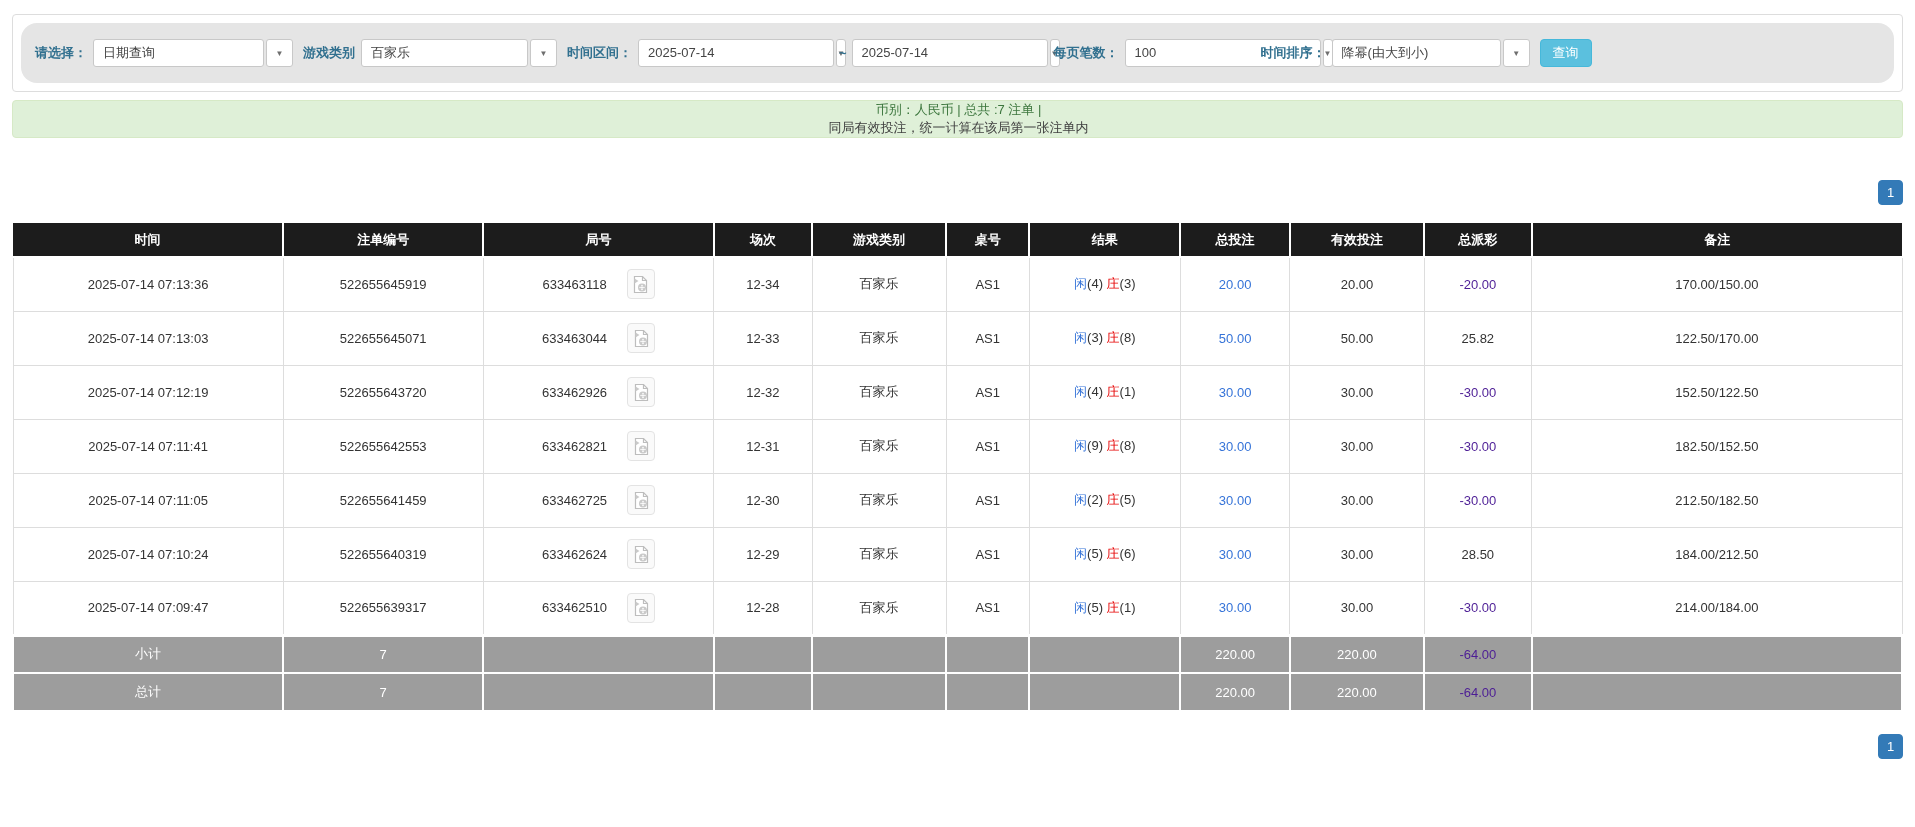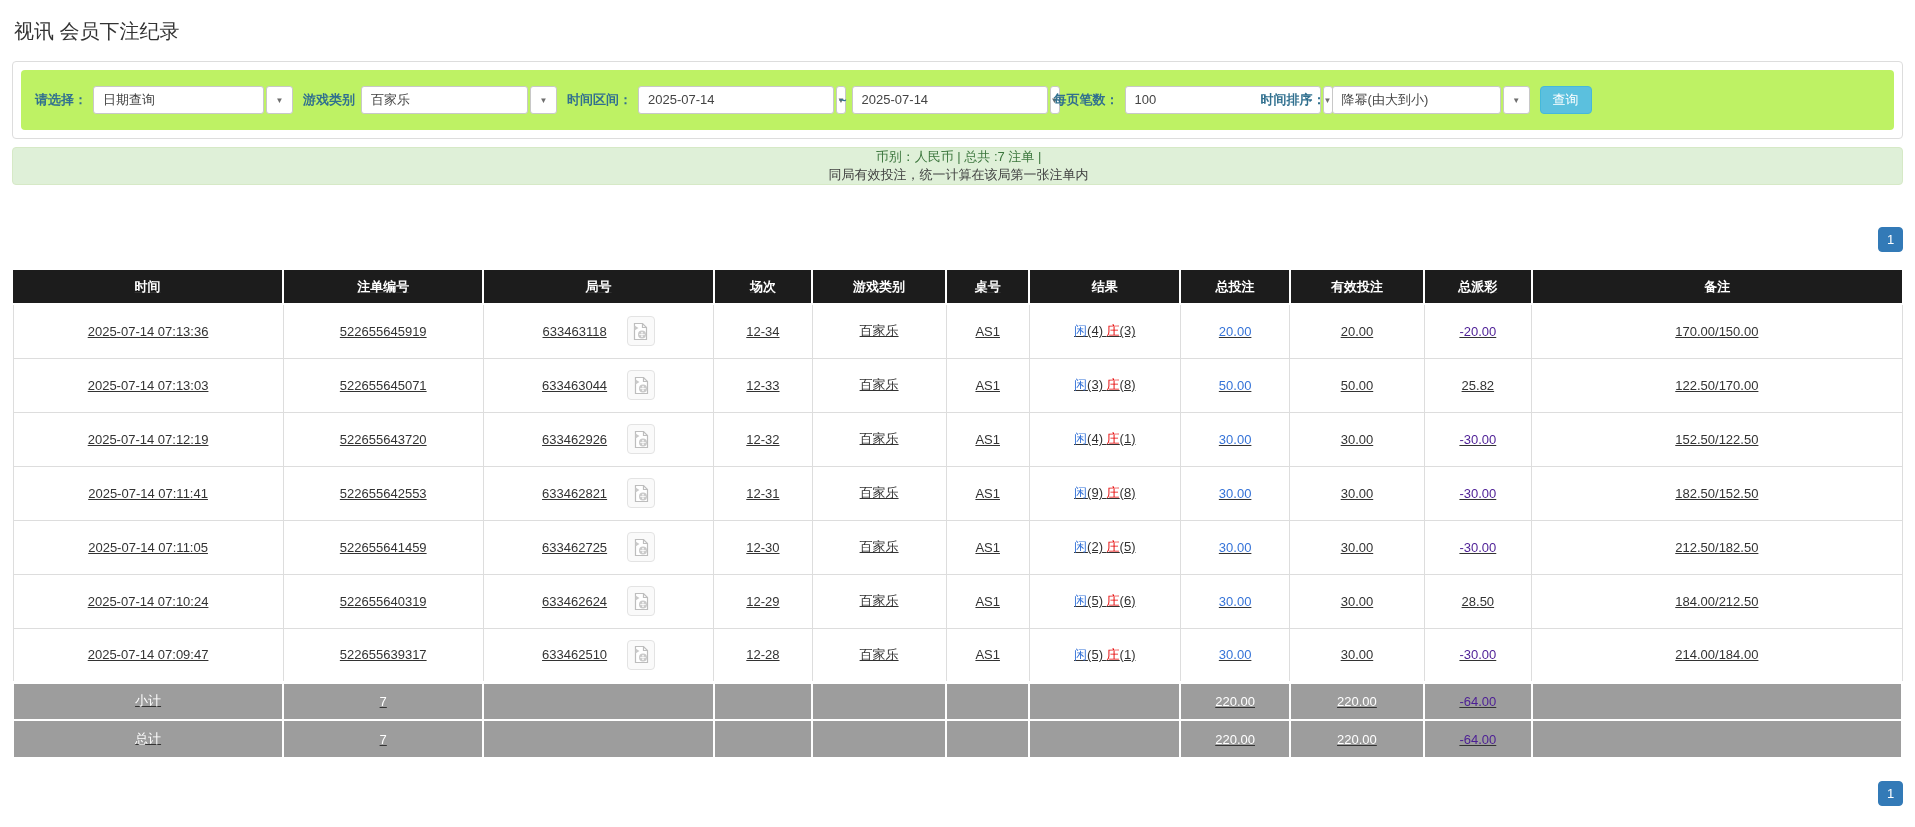--- a/index.html
+++ b/index.html
@@ -12,21 +12,21 @@
   .page { padding:14px 12px 20px 12px; }
 
   .page-title { font-size:20px; font-weight:normal; color:#333; margin:4px 2px 16px 2px; }
 
   
   .filter-panel {
     border:1px solid #ddd; border-radius:4px; padding:8px;
     background:#fff; margin-bottom:8px;
   }
   .filter-bar {
-    background:#bef264; border-radius:4px; height:60px;
+    background:#e5e5e5; border-radius:16px; height:60px;
     display:flex; align-items:center; padding:0 14px; white-space:nowrap;
   }
   .f-label { color:#31708f; font-weight:bold; margin:0 6px 0 10px; }
   .f-label:first-child { margin-left:0; }
   .tilde { color:#31708f; font-weight:bold; margin:0 5px; }
   .combo { display:flex; height:28px; }
   .combo-field {
     background:#fff; border:1px solid #c8c8c8; border-radius:3px;
     padding:0 9px; display:flex; align-items:center; flex:1;
     font-size:13px; color:#444; overflow:hidden;
@@ -58,21 +58,21 @@
   .pager-row { display:flex; justify-content:flex-end; }
   .pager-top { margin-top:42px; margin-bottom:18px; }
   .pager-bottom { margin-top:22px; }
   .page-btn {
     display:flex; align-items:center; justify-content:center;
     width:25px; height:25px; background:#337ab7; border:1px solid #337ab7;
     border-radius:4px; color:#fff; text-decoration:none; font-size:13px; cursor:pointer;
   }
 
   
-  table { width:100%; border-collapse:collapse; table-layout:fixed;text-decoration:underline; }
+  table { width:100%; border-collapse:collapse; table-layout:fixed; }
   thead tr { height:34px; }
   thead th {
     background:#1c1c1c; color:#fff; font-weight:bold; font-size:13px;
     border-left:2px solid #fff; border-bottom:2px solid #fff; padding:2px;
   }
   thead th:first-child { border-left:none; }
   tbody tr { height:54px; }
   tbody td {
     background:#fff; border:1px solid #ddd; text-align:center;
     padding:4px; vertical-align:middle; color:#333;
@@ -92,21 +92,20 @@
     width:28px; height:30px; background:#fafafa; border:1px solid #e3e3e3;
     border-radius:4px; display:flex; align-items:center; justify-content:center;
     cursor:pointer; padding:0;
   }
 </style>
 </head>
 <body>
 
 <div class="page">
 
-  <h1 class="page-title">视讯 会员下注纪录</h1>
 
   <div class="filter-panel">
     <div class="filter-bar">
       <span class="f-label">请选择：</span>
       <div class="combo" style="width:200px">
         <div class="combo-field">日期查询</div>
         <div class="combo-btn">▼</div>
       </div>
 
       <span class="f-label">游戏类别</span>

